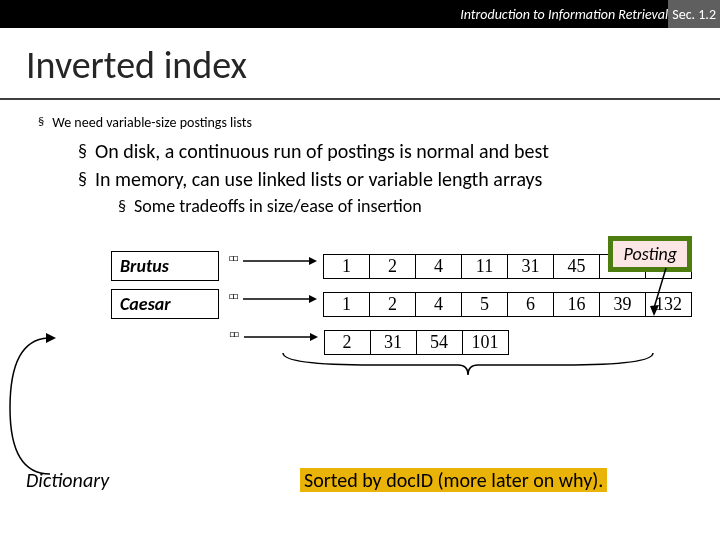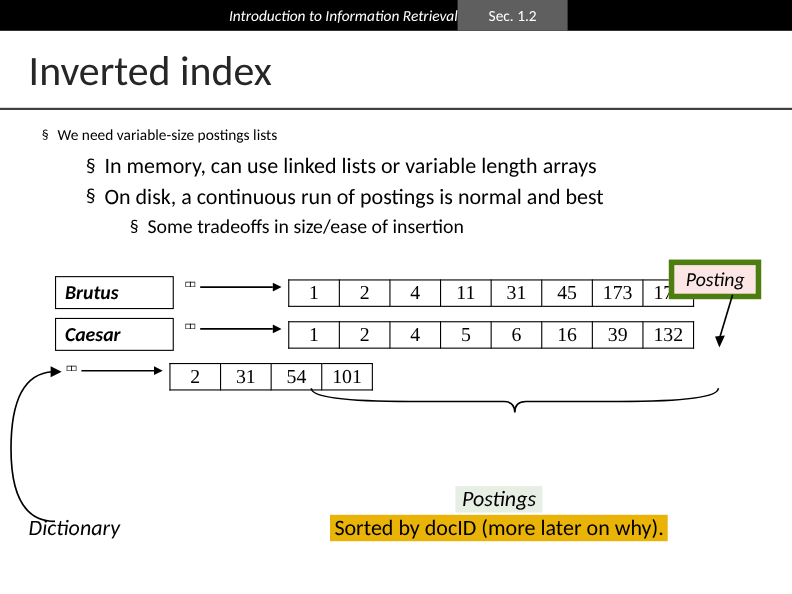--- a/index.html
+++ b/index.html
@@ -10,31 +10,31 @@
     background: #fff;
     position: relative;
     overflow: hidden;
   }
   .header-bar {
     background: #000;
     color: #fff;
     height: 28px;
     display: flex;
     align-items: center;
-    justify-content: center;
+    justify-content: flex-end;
     font-style: italic;
     font-size: 14px;
   }
   .header-left { padding-left: 4px; }
   .section-num {
     background: #5f5f5f;
     height: 100%;
     display: flex;
     align-items: center;
-    padding: 0 28px;
+    padding: 0 4px;
     font-style: normal;
     font-size: 14px;
   }
   .title {
     font-size: 38px;
     margin: 14px 0 10px 26px;
     color: #262626;
     font-weight: 400;
   }
   .divider {
@@ -71,20 +71,21 @@
   .index-area {
     margin-top: 34px;
     margin-left: 16px;
     position: relative;
   }
   .row {
     display: flex;
     align-items: center;
     margin-bottom: 8px;
     height: 30px;
+    justify-content: flex-end;
   }
   .term {
     width: 108px;
     border: 1.5px solid #000;
     padding: 3px 8px;
     font-style: italic;
     font-weight: bold;
     font-size: 18px;
     background: #fff;
   }
@@ -162,22 +163,22 @@
 <div class="header-bar">
   <span class="header-left">Introduction to Information Retrieval</span>
   <span class="section-num">Sec. 1.2</span>
 </div>
 
 <h1 class="title">Inverted index</h1>
 <div class="divider"></div>
 
 <div class="content">
   <div class="b1 bullet">We need variable-size postings lists</div>
+  <div class="b2 bullet">On disk, a continuous run of postings is normal and best</div>
   <div class="b2 bullet">In memory, can use linked lists or variable length arrays</div>
-  <div class="b2 bullet">On disk, a continuous run of postings is normal and best</div>
   <div class="b3 bullet">Some tradeoffs in size/ease of insertion</div>
 
   <div class="index-area">
 
     <div class="row">
       <div class="term">Brutus</div>
       <div class="link-arrow">
         <span class="link-glyph">□□</span>
         <svg width="88" height="22">
             <line x1="14" y1="6" x2="80" y2="6" stroke="#000" stroke-width="1.5"></line>
@@ -269,15 +270,15 @@
 <div class="dict-arrow">
   <svg width="56" height="160">
     <path d="M 48 146 Q 8 146 8 80 Q 8 12 46 10" stroke="#000" fill="none" stroke-width="1.5"></path>
     <polygon points="44,5 54,10 44,15" fill="#000"></polygon>
   </svg>
 </div>
 
 <div class="dict-label">Dictionary</div>
 
 <div class="postings-caption">
-  <span class="p1">Postings</span><br>
+  <br>
   <span class="p2">Sorted by docID (more later on why).</span>
 </div>
 
 </body></html>

